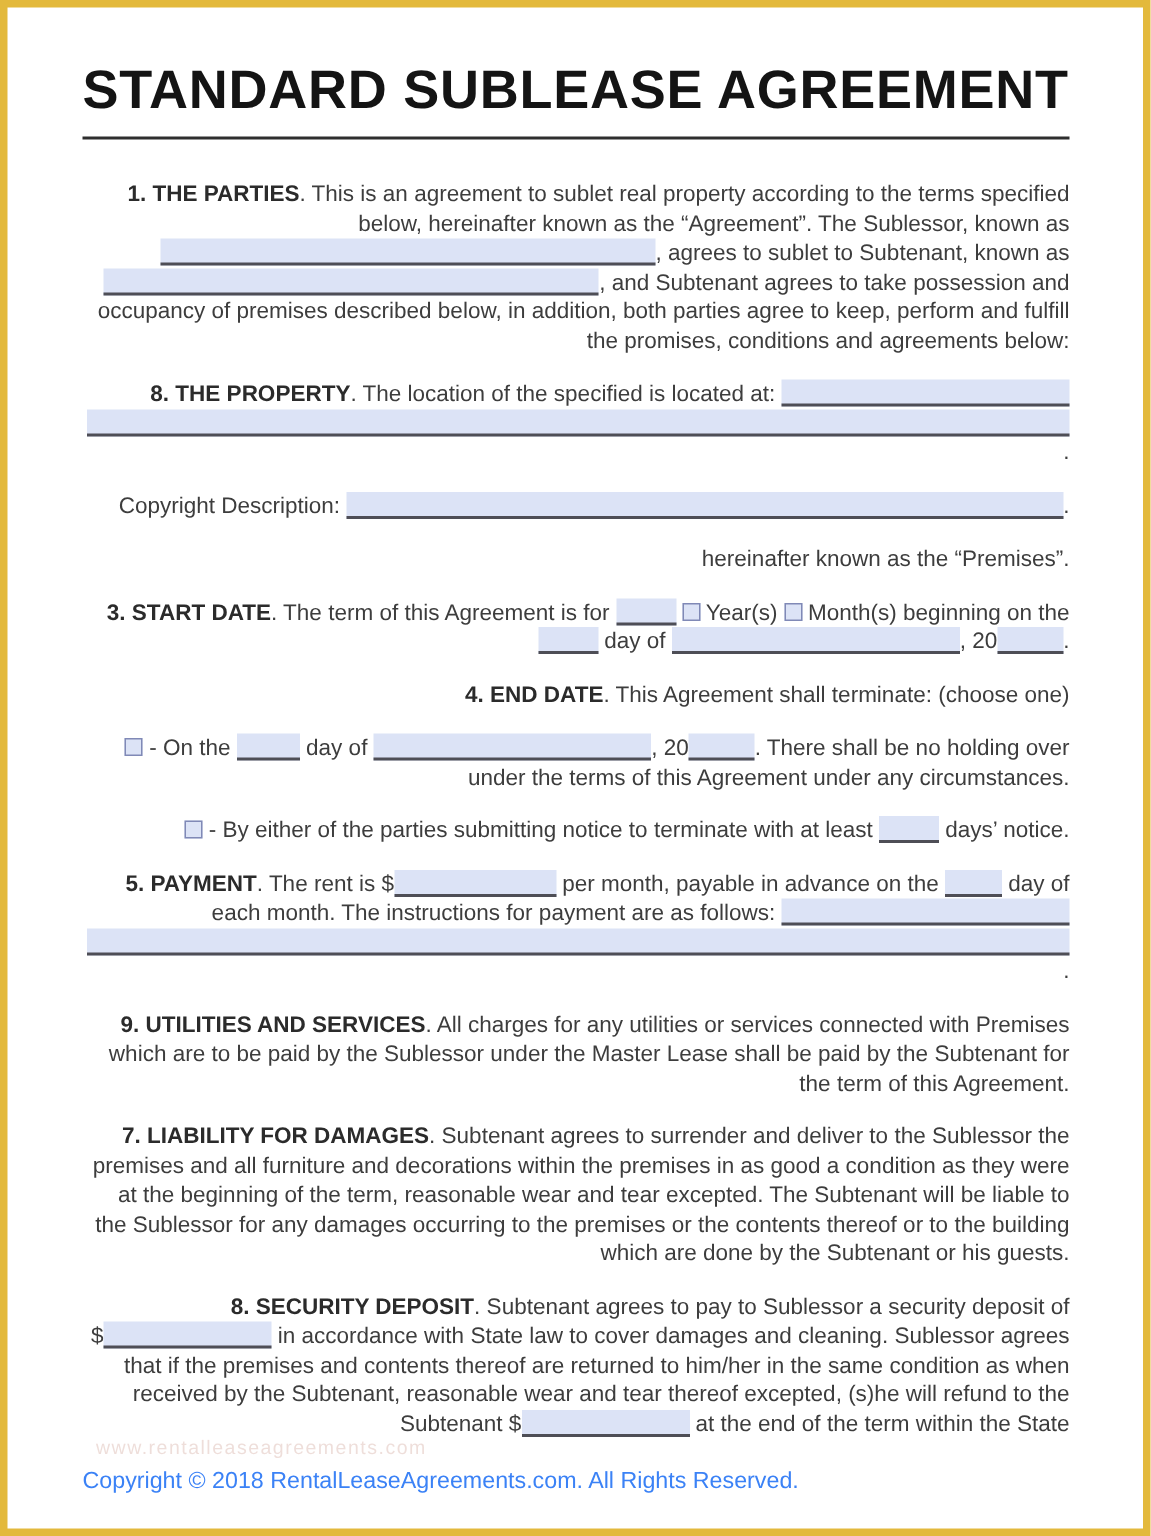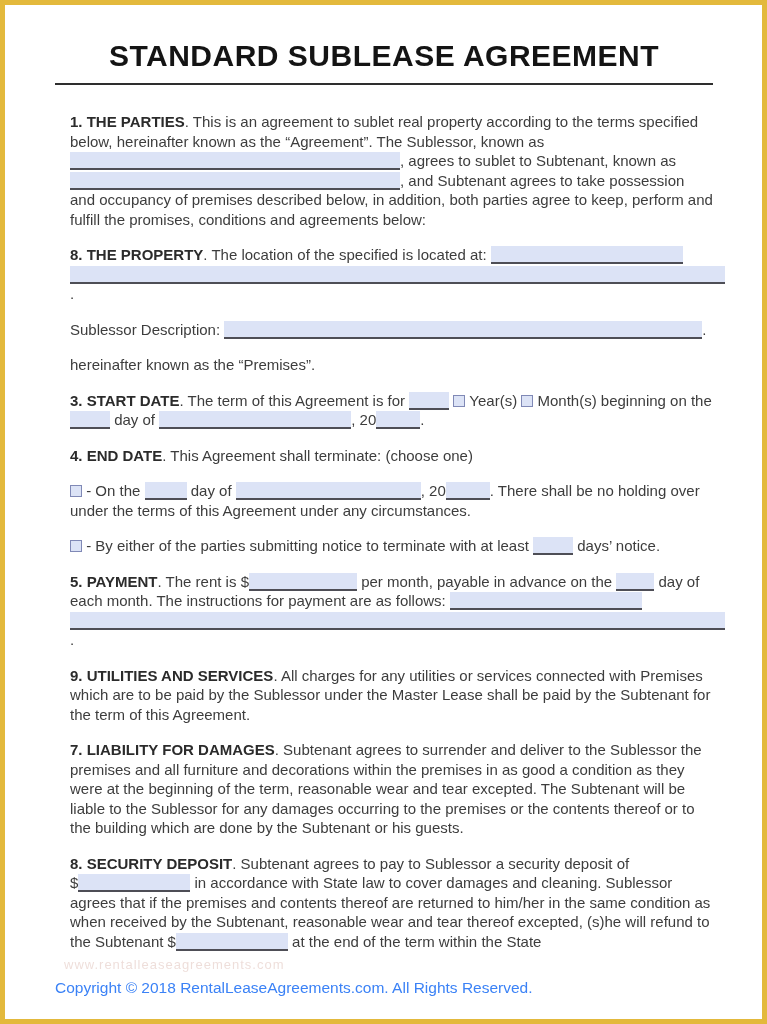--- a/index.html
+++ b/index.html
@@ -12,27 +12,27 @@
   }
   html,body{margin:0;padding:0;}
   body{
     width:767px;height:1024px;box-sizing:border-box;
     background:#FFFFFF;border:5px solid var(--gold);
     position:relative;overflow:hidden;
     font-family:"Liberation Sans","DejaVu Sans",sans-serif;
   }
   .page{position:absolute;inset:0;padding:28px 49px 0 50px;box-sizing:border-box;}
   .doc-title{
-    font-size:30px;font-weight:bold;color:#141414;
-    text-align:center;margin:6px 0 10px 0;letter-spacing:0.5px;
+    font-size:36px;font-weight:bold;color:#141414;
+    margin:6px 0 10px 0;letter-spacing:0.5px;
   }
   .title-rule{border-bottom:2px solid #2E2E2E;height:0;margin:0 0 27px 0;}
   .para{
     font-size:15px;line-height:19.5px;color:var(--text);
-    margin:0 0 16px 15px;text-align:left;
+    margin:0 0 16px 0;text-align:right;
   }
   .hd{font-weight:bold;color:var(--heading);}
   .field{
     display:inline-block;height:16px;
     background:var(--field-fill);
     border-bottom:2px solid var(--field-line);
     vertical-align:-4px;
   }
   .nb{white-space:nowrap;}
   .checkbox{
@@ -53,21 +53,21 @@
 </style>
 </head>
 <body>
 
 <div class="page">
   <h1 class="doc-title">STANDARD SUBLEASE AGREEMENT</h1>
   <div class="title-rule"></div>
   <div class="doc-body">
       <p class="para"><span class="hd">1. THE PARTIES</span><span>. This is an agreement to sublet real property according to the terms specified below, hereinafter known as the “Agreement”. The Sublessor, known as </span><span class="field" style="width: 330px;"></span><span>, agrees to sublet to Subtenant, known as </span><span class="field" style="width: 330px;"></span><span>, and Subtenant agrees to take possession and occupancy of premises described below, in addition, both parties agree to keep, perform and fulfill the promises, conditions and agreements below:</span></p>
       <p class="para"><span class="hd">8. THE PROPERTY</span><span>. The location of the specified is located at: </span><span class="field" style="width: 192px;"></span><span class="field" style="width: 655px;"></span><span>.</span></p>
-      <p class="para"><span>Sublessor Description: </span><span class="field" style="width: 478px;"></span><span>.</span></p>
+      <p class="para"><span>Copyright Description: </span><span class="field" style="width: 478px;"></span><span>.</span></p>
       <p class="para"><span>hereinafter known as the “Premises”.</span></p>
       <p class="para"><span class="hd">3. START DATE</span><span>. The term of this Agreement is for </span><span class="field" style="width: 40px;"></span><span> </span><span class="checkbox"></span><span> Year(s) </span><span class="checkbox"></span><span> Month(s) beginning on the </span><span class="field" style="width: 40px;"></span><span> day of </span><span class="field" style="width: 192px;"></span><span>, </span><span class="nb"><span>20</span><span class="field" style="width: 44px;"></span></span><span>.</span></p>
       <p class="para"><span class="hd">4. END DATE</span><span>. This Agreement shall terminate: (choose one)</span></p>
       <p class="para"><span class="checkbox"></span><span> - On the </span><span class="field" style="width: 42px;"></span><span> day of </span><span class="field" style="width: 185px;"></span><span>, </span><span class="nb"><span>20</span><span class="field" style="width: 44px;"></span></span><span>. There shall be no holding over under the terms of this Agreement under any circumstances.</span></p>
       <p class="para"><span class="checkbox"></span><span> - By either of the parties submitting notice to terminate with at least </span><span class="field" style="width: 40px;"></span><span> days’ notice.</span></p>
       <p class="para"><span class="hd">5. PAYMENT</span><span>. The rent is </span><span class="nb"><span>$</span><span class="field" style="width: 108px;"></span></span><span> per month, payable in advance on the </span><span class="field" style="width: 38px;"></span><span> day of each month. The instructions for payment are as follows: </span><span class="field" style="width: 192px;"></span><span class="field" style="width: 655px;"></span><span>.</span></p>
       <p class="para"><span class="hd">9. UTILITIES AND SERVICES</span><span>. All charges for any utilities or services connected with Premises which are to be paid by the Sublessor under the Master Lease shall be paid by the Subtenant for the term of this Agreement.</span></p>
       <p class="para"><span class="hd">7. LIABILITY FOR DAMAGES</span><span>. Subtenant agrees to surrender and deliver to the Sublessor the premises and all furniture and decorations within the premises in as good a condition as they were at the beginning of the term, reasonable wear and tear excepted. The Subtenant will be liable to the Sublessor for any damages occurring to the premises or the contents thereof or to the building which are done by the Subtenant or his guests.</span></p>
       <p class="para"><span class="hd">8. SECURITY DEPOSIT</span><span>. Subtenant agrees to pay to Sublessor a security deposit of </span><span class="nb"><span>$</span><span class="field" style="width: 112px;"></span></span><span> in accordance with State law to cover damages and cleaning. Sublessor agrees that if the premises and contents thereof are returned to him/her in the same condition as when received by the Subtenant, reasonable wear and tear thereof excepted, (s)he will refund to the Subtenant </span><span class="nb"><span>$</span><span class="field" style="width: 112px;"></span></span><span> at the end of the term within the State</span></p>
     </div>

